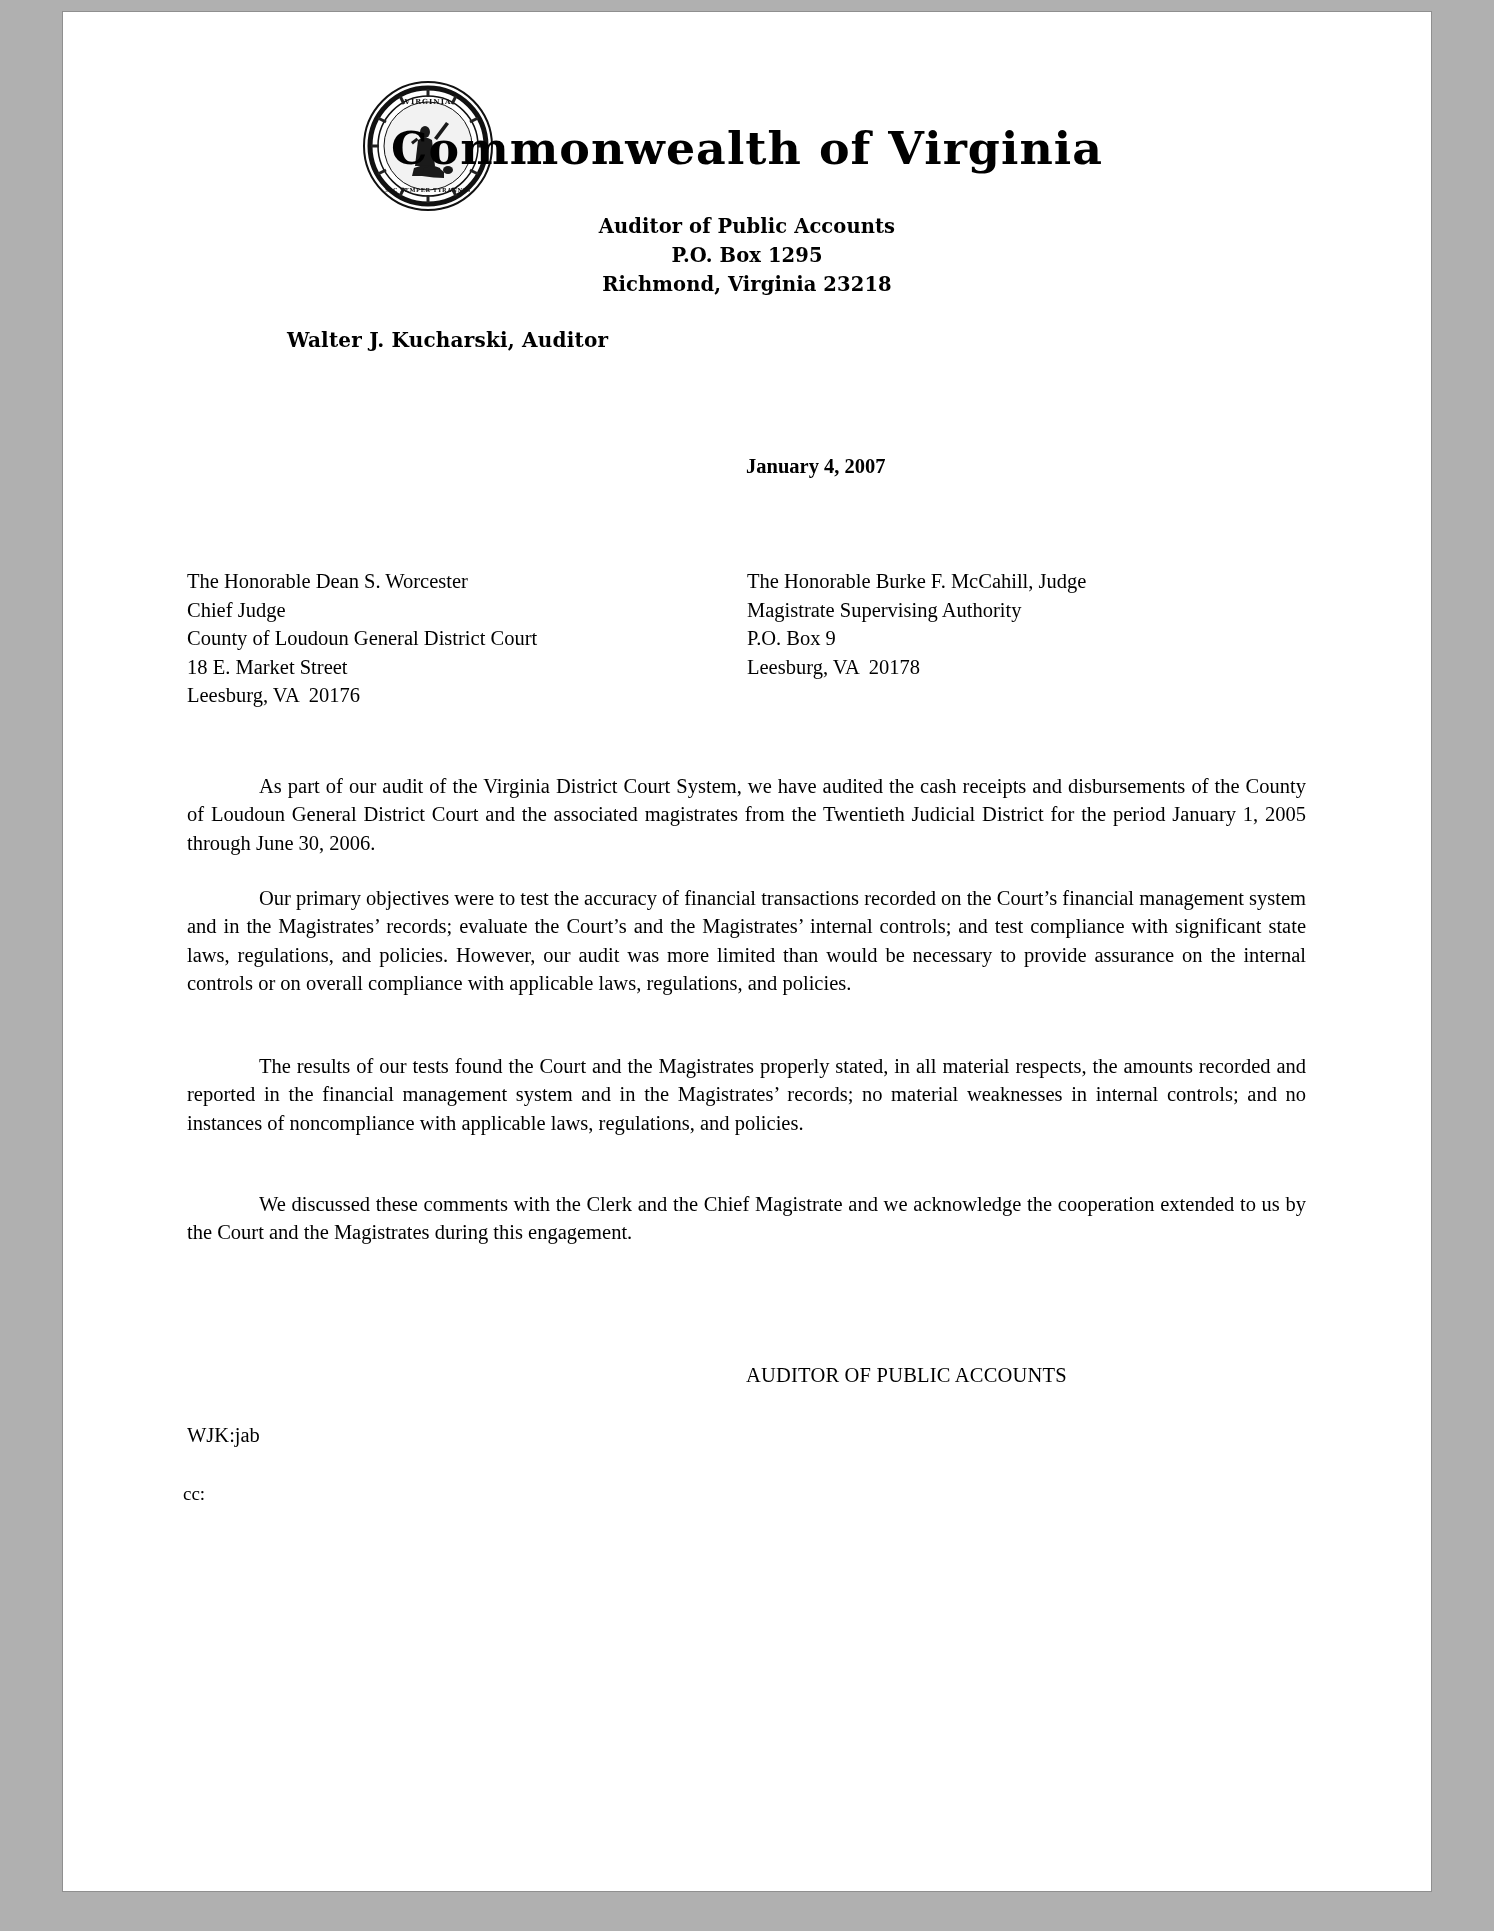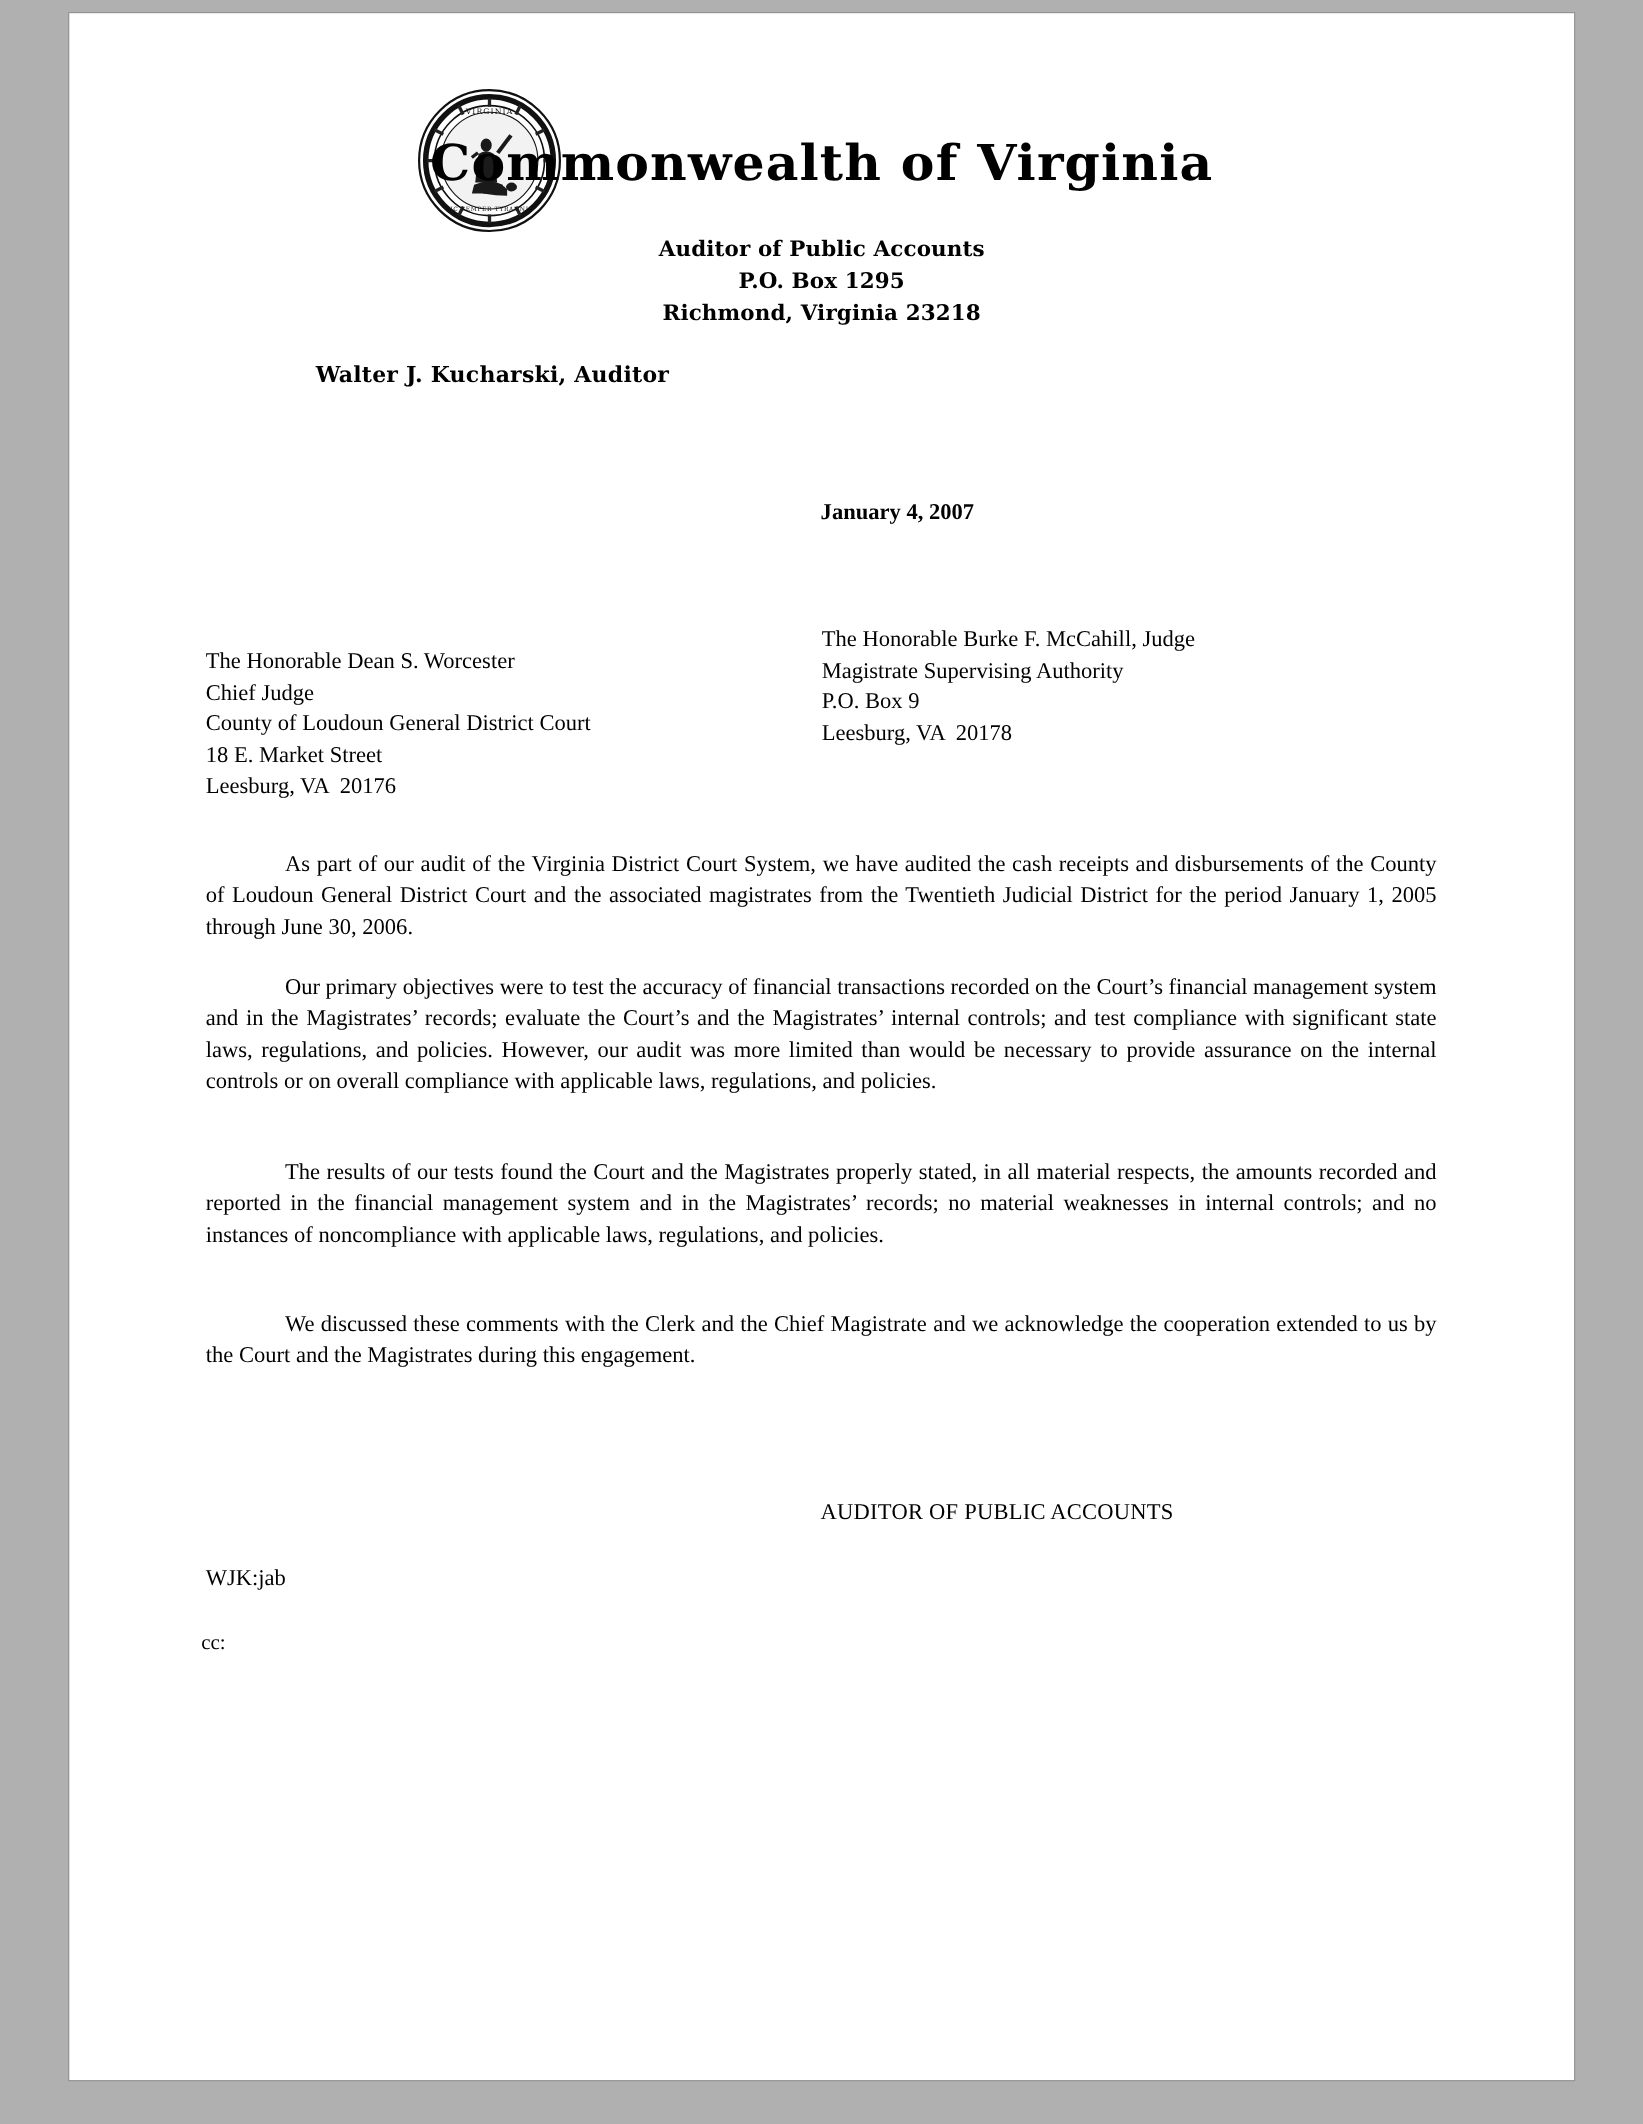--- a/index.html
+++ b/index.html
@@ -32,24 +32,25 @@
   
   .letterhead {
     position: absolute;
     top: 58px;
     left: 0;
     width: 100%;
     height: 240px;
   }
   .seal {
     position: absolute;
-    left: 316px;
+    left: 299px;
     top: 10px;
     width: 132px;
     height: 132px;
+    font-weight: bold;
   }
   .seal svg { display: block; }
 
   .commonwealth {
     position: absolute;
     left: 0;
     top: 52px;
     width: 100%;
     text-align: center;
     font-family: "DejaVu Serif", serif;
@@ -92,21 +93,21 @@
   }
 
   .addresses {
     position: absolute;
     left: 124px;
     top: 555px;
     width: 1120px;
     display: flex;
   }
   .addr-col { font-size: 20.5px; line-height: 28.6px; }
-  .addr-col.left { width: 560px; margin-top: 20px; }
+  .addr-col.left { width: 560px; }
   .addr-col.right { width: 540px; }
   .addr-line { white-space: pre; }
 
   .para {
     position: absolute;
     left: 124px;
     width: 1119px;
     font-size: 20.5px;
     line-height: 28.4px;
     text-align: justify;

